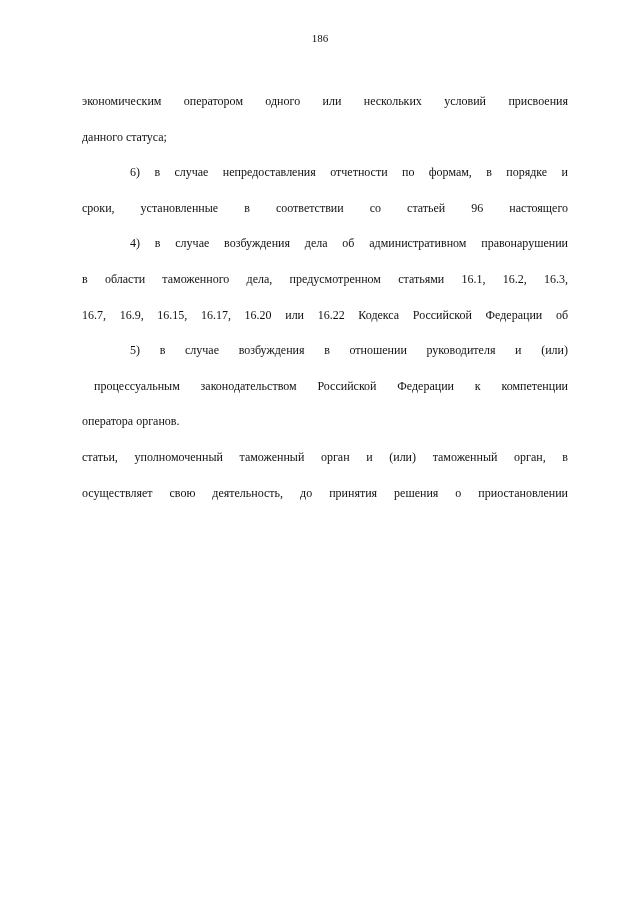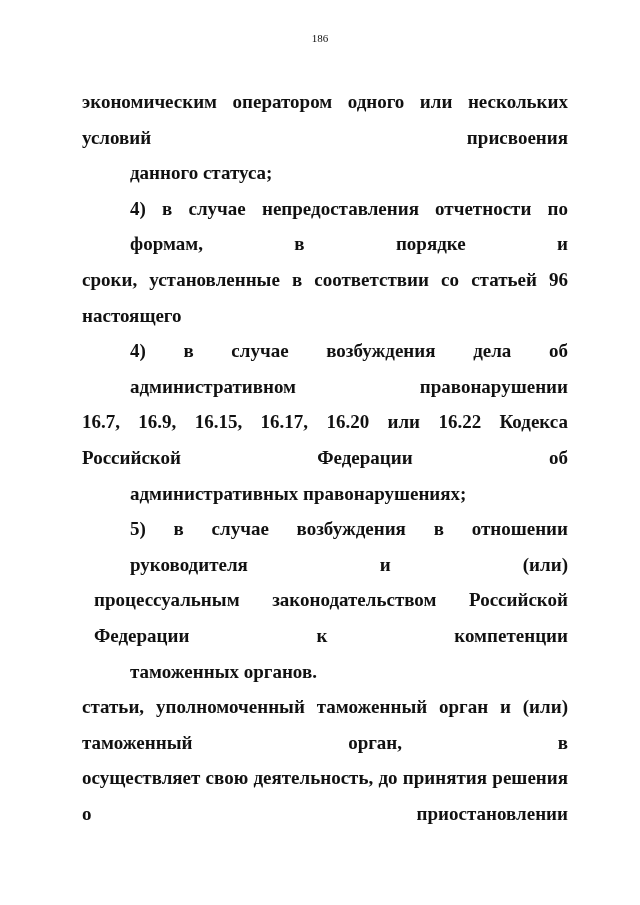--- a/index.html
+++ b/index.html
@@ -25,64 +25,62 @@
       line-height: 14px;
     }
     .body-text {
       position: absolute;
       left: 82px;
       width: 486px;
       top: 84px;
     }
     .para {
       margin: 0;
-      font-size: 19px;
+      font-size: 12px;
       line-height: 35.6px;
       text-align: justify;
       text-align-last: left;
-      font-weight: bold;
     }
     .line {
       display: block;
       text-align: justify;
       text-align-last: justify;
       white-space: nowrap;
     }
     .line.last {
       text-align-last: left;
-      margin-left: 48px;
     }
   </style>
 </head>
 <body>
 
 <div class="page-number">186</div>
 
 <div class="body-text">
 
   <p class="para">
     <span class="line" style="white-space: normal; text-align-last: justify;">экономическим оператором одного или нескольких условий присвоения</span>
     <span class="line last">данного статуса;</span>
   </p>
 
   <p class="para">
-    <span class="line" style="padding-left: 48px; white-space: normal; text-align-last: justify;">4) в случае непредоставления отчетности по формам, в порядке и</span>
+    <span class="line" style="padding-left: 48px; white-space: normal; text-align-last: justify;">6) в случае непредоставления отчетности по формам, в порядке и</span>
     <span class="line" style="white-space: normal; text-align-last: justify;">сроки, установленные в соответствии со статьей 96 настоящего</span>
   </p>
 
   <p class="para">
     <span class="line" style="padding-left: 48px; white-space: normal; text-align-last: justify;">4) в случае возбуждения дела об административном правонарушении</span>
+    <span class="line" style="white-space: normal; text-align-last: justify;">в области таможенного дела, предусмотренном статьями 16.1, 16.2, 16.3,</span>
     <span class="line" style="white-space: normal; text-align-last: justify;">16.7, 16.9, 16.15, 16.17, 16.20 или 16.22 Кодекса Российской Федерации об</span>
-    <span class="line last">административных правонарушениях;</span>
   </p>
 
   <p class="para">
     <span class="line" style="padding-left: 48px; white-space: normal; text-align-last: justify;">5) в случае возбуждения в отношении руководителя и (или)</span>
     <span class="line" style="white-space: normal; text-align-last: justify; margin-left: 12px;">процессуальным законодательством Российской Федерации к компетенции</span>
-    <span class="line last">таможенных органов.</span>
+    <span class="line last">оператора органов.</span>
   </p>
 
   <p class="para">
     <span class="line" style="white-space: normal; text-align-last: justify;">статьи, уполномоченный таможенный орган и (или) таможенный орган, в</span>
     <span class="line" style="white-space: normal; text-align-last: justify;">осуществляет свою деятельность, до принятия решения о приостановлении</span>
 
   </p>
 
 </div>
 

